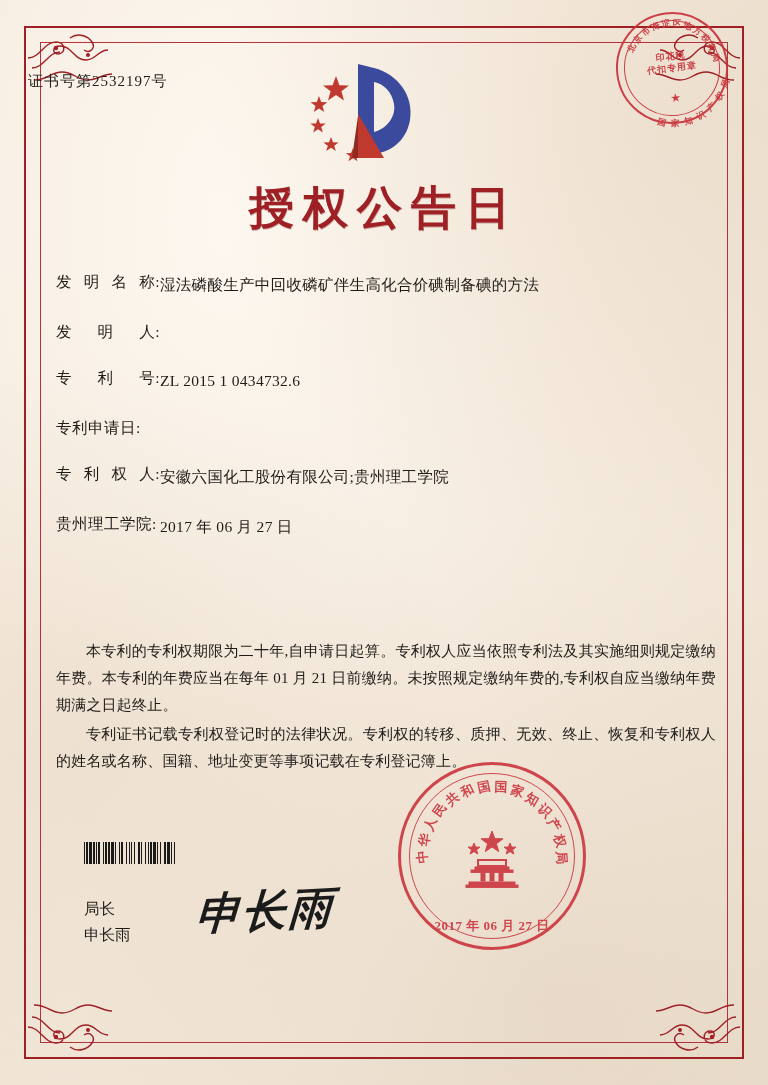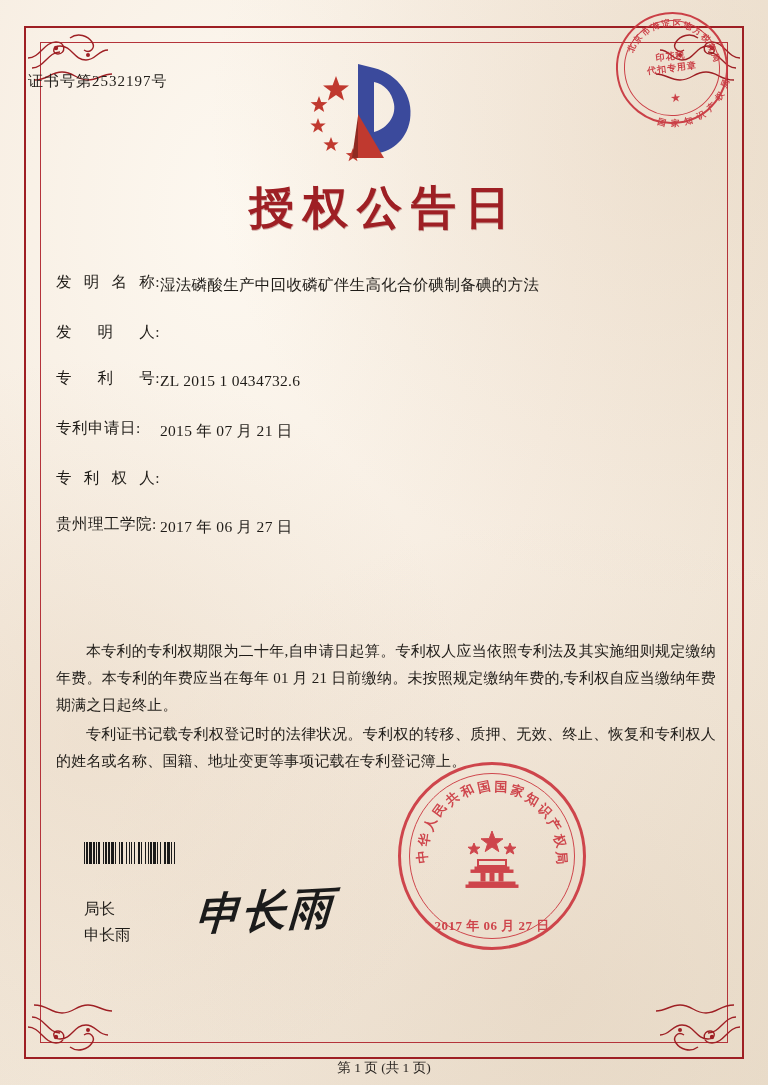--- a/index.html
+++ b/index.html
@@ -405,30 +405,30 @@
       <div class="flabel sp">
         <span>专</span>
         <span>利</span>
         <span>号:</span>
       </div>
       <div class="fvalue">ZL 2015 1 0434732.6</div>
     </div>
 
     <div class="frow">
       <div class="flabel">专利申请日:</div>
-      <div class="fvalue">2015 年 07 月 21 日</div>
     </div>
 
     <div class="frow">
       <div class="flabel sp">
         <span>专</span>
         <span>利</span>
         <span>权</span>
         <span>人:</span>
       </div>
+      <div class="fvalue">安徽六国化工股份有限公司;贵州理工学院</div>
     </div>
 
     <div class="frow">
       <div class="flabel">贵州理工学院:</div>
       <div class="fvalue">2017 年 06 月 27 日</div>
     </div>
 
   </div>
 
   <div class="paras">
@@ -474,15 +474,14 @@
         <rect x="24" y="44" width="4" height="8"></rect>
         <rect x="33" y="44" width="4" height="8"></rect>
         <rect x="42" y="44" width="4" height="8"></rect>
         <rect x="12" y="53" width="46" height="3"></rect>
         <rect x="9" y="56" width="52" height="2.4"></rect>
       </svg>
     </div>
     <div class="seal-date">2017 年 06 月 27 日</div>
   </div>
 
-  <div class="footer">第 1 页 (共 1 页)</div>
 
 </div>
 
 </body></html>

